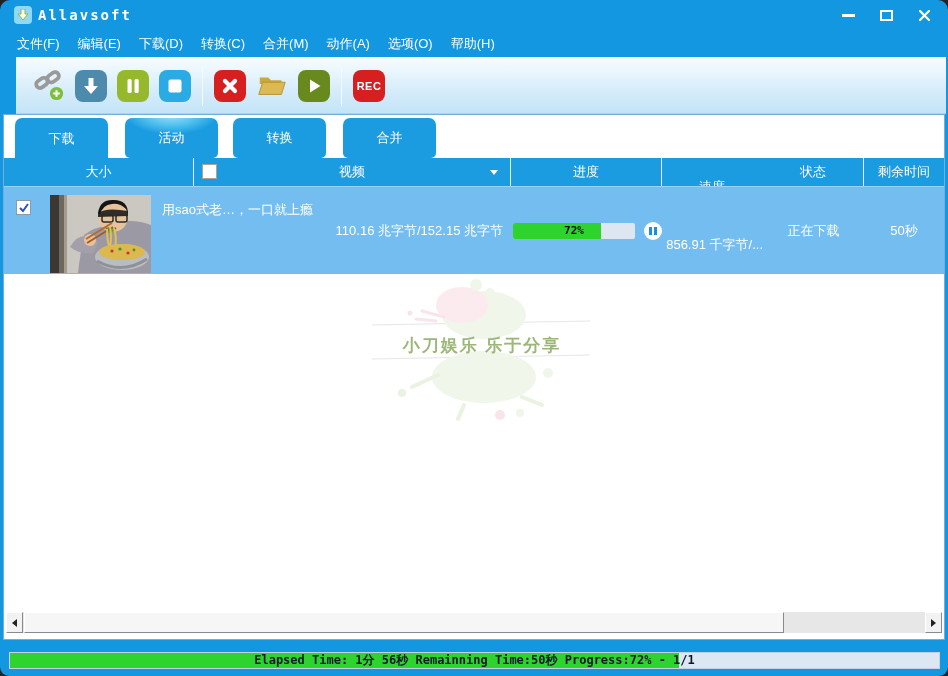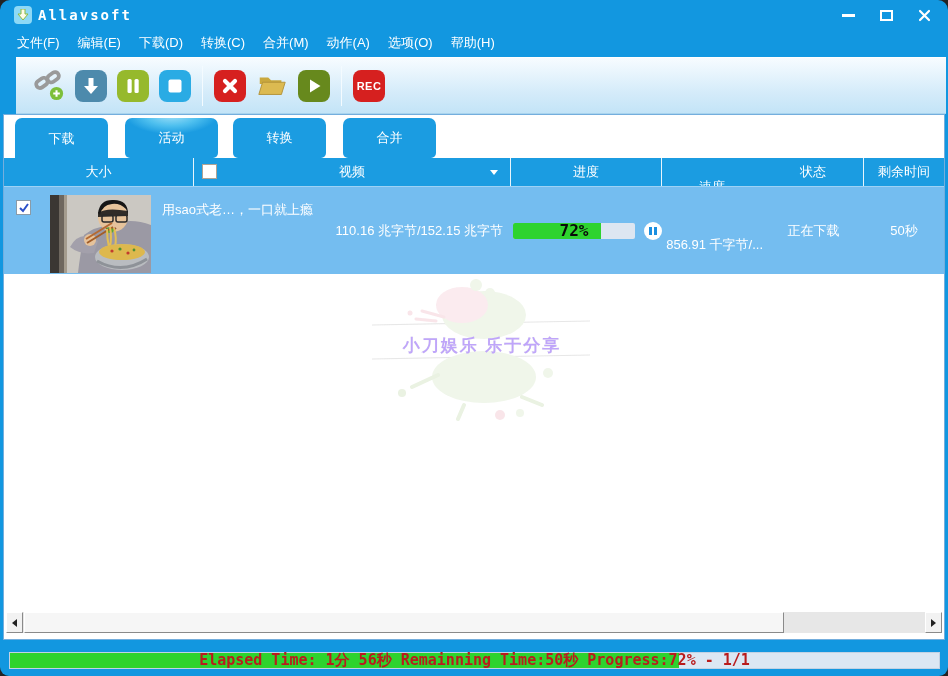--- a/index.html
+++ b/index.html
@@ -19,21 +19,21 @@
   .app-icon { width:18px; height:18px; margin:0 0 0 14px; border-radius:4px;
     background:#8ed9f6; display:flex; align-items:center; justify-content:center; }
   .app-title { color:#fff; font-family:"DejaVu Sans Mono", monospace; font-weight:bold;
     font-size:14px; letter-spacing:2px; margin-left:6px; }
   .win-controls { position:absolute; right:16px; top:0; height:30px; display:flex; align-items:center; gap:22px; }
   .win-btn { width:16px; height:16px; display:flex; align-items:center; justify-content:center; cursor:default; }
   .glyph-min { width:13px; height:3px; background:#fff; }
   .glyph-max { width:13px; height:11px; border:2px solid #fff; background:transparent; }
   
   .menubar { position:absolute; top:30px; left:0; right:0; height:27px;
-    display:flex; padding-left:8px; }
+    display:flex; align-items:center; padding-left:8px; }
   .menu-item { color:#fff; font-size:13px; padding:4px 9px; }
   
   .toolbar { position:absolute; top:57px; left:16px; right:2px; height:57px;
     background:linear-gradient(#f7fcff, #d6ecfa 60%, #c3e4f7);
     border-top:1px solid #fff; border-bottom:1px solid #a9d4ee;
     display:flex; align-items:center; padding-left:12px; }
   .tool-btn { width:32px; height:32px; border-radius:8px; margin:0 5px;
     display:flex; align-items:center; justify-content:center; }
   .tool-sep { width:1px; height:40px; background:#b9dcf0; border-right:1px solid #f4fbff; margin:0 6px; }
   .btn-download { background:#4d8aac; }
@@ -70,49 +70,49 @@
   .rcell { display:flex; align-items:center; position:relative; }
   .row-checkbox { position:absolute; left:12px; top:13px; width:15px; height:15px;
     background:#fff; border:1px solid #8a9ba8; display:flex; align-items:center; justify-content:center; }
   .thumb { position:absolute; left:46px; top:8px; width:101px; height:78px; overflow:hidden; }
   .row-title { position:absolute; left:158px; top:14px; white-space:nowrap; }
   .cell-size { justify-content:flex-end; padding-right:8px; }
   .cell-progress { justify-content:flex-start; padding-left:2px; gap:9px; }
   .pbar { position:relative; width:124px; height:16px; background:#dde6f1; border-radius:2px; overflow:hidden; }
   .pbar-fill { position:absolute; left:0; top:0; bottom:0; background:#2ed32e; }
   .pbar-label { position:absolute; inset:0; text-align:center; line-height:16px;
-    color:#0a0a0a; font-size:16px; font-weight:bold; font-family:"DejaVu Sans Mono", monospace; }
+    color:#0a0a0a; font-size:11px; font-weight:bold; font-family:"DejaVu Sans Mono", monospace; }
   .pause-badge { width:18px; height:18px; border-radius:50%; background:#fff;
     display:flex; align-items:center; justify-content:center; gap:2px; flex:none; }
   .pause-badge i { display:block; width:3px; height:8px; background:#1b8fe0; }
   .cell-speed { justify-content:flex-end; padding-left:4px; white-space:nowrap; }
   .cell-center { justify-content:center; }
   
   .watermark { position:absolute; left:368px; top:162px; width:220px; height:150px;
     opacity:.55; pointer-events:none; }
   .watermark-text { position:absolute; left:0; top:57px; width:220px; text-align:center;
-    font-size:17px; font-weight:bold; color:#8b5cf6; letter-spacing:2px; white-space:nowrap;
+    font-size:17px; font-weight:bold; color:#4d7c0f; letter-spacing:2px; white-space:nowrap;
     text-shadow:0 0 1px #e8f0d8; }
   
   .hscroll { position:absolute; left:2px; right:2px; bottom:6px; height:21px; background:#e7e7e7; }
   .sb-btn { position:absolute; top:0; width:17px; height:21px; background:#f2f2f2;
     border:1px solid; border-color:#ffffff #8a8a8a #8a8a8a #ffffff;
     display:flex; align-items:center; justify-content:center; }
   .sb-left { left:0; } .sb-right { right:0; }
   .arr-left { width:0; height:0; border-top:4px solid transparent; border-bottom:4px solid transparent; border-right:5px solid #222; }
   .arr-right { width:0; height:0; border-top:4px solid transparent; border-bottom:4px solid transparent; border-left:5px solid #222; }
   .sb-thumb { position:absolute; left:18px; top:0; width:760px; height:21px; background:#f6f6f6;
     border:1px solid; border-color:#ffffff #8a8a8a #8a8a8a #ffffff; }
   
   .statusbar { position:absolute; left:0; right:0; bottom:0; height:36px; }
   .footer-bar { position:absolute; left:9px; right:8px; top:12px; height:17px;
     background:#dbe7f3; border:1px solid #c2d2e4; }
   .footer-fill { position:absolute; left:0; top:0; bottom:0; background:#2ed32e; }
   .footer-text { position:absolute; inset:0; text-align:center; line-height:15px;
-    color:#b91c1c; font-size:15px; font-weight:bold; font-family:"DejaVu Sans Mono", monospace; white-space:nowrap; }
+    color:#0f172a; font-size:12px; font-weight:bold; font-family:"DejaVu Sans Mono", monospace; white-space:nowrap; }
 </style>
 </head>
 <body>
 
 <div class="window">
 
   <div class="titlebar">
     <div class="app-icon">
       <svg width="12" height="12" viewBox="0 0 12 12">
         <polygon points="4,0 8,0 8,5 11,5 6,11 1,5 4,5" fill="#fdfbe8" stroke="#8cba3f" stroke-width="1"></polygon>

